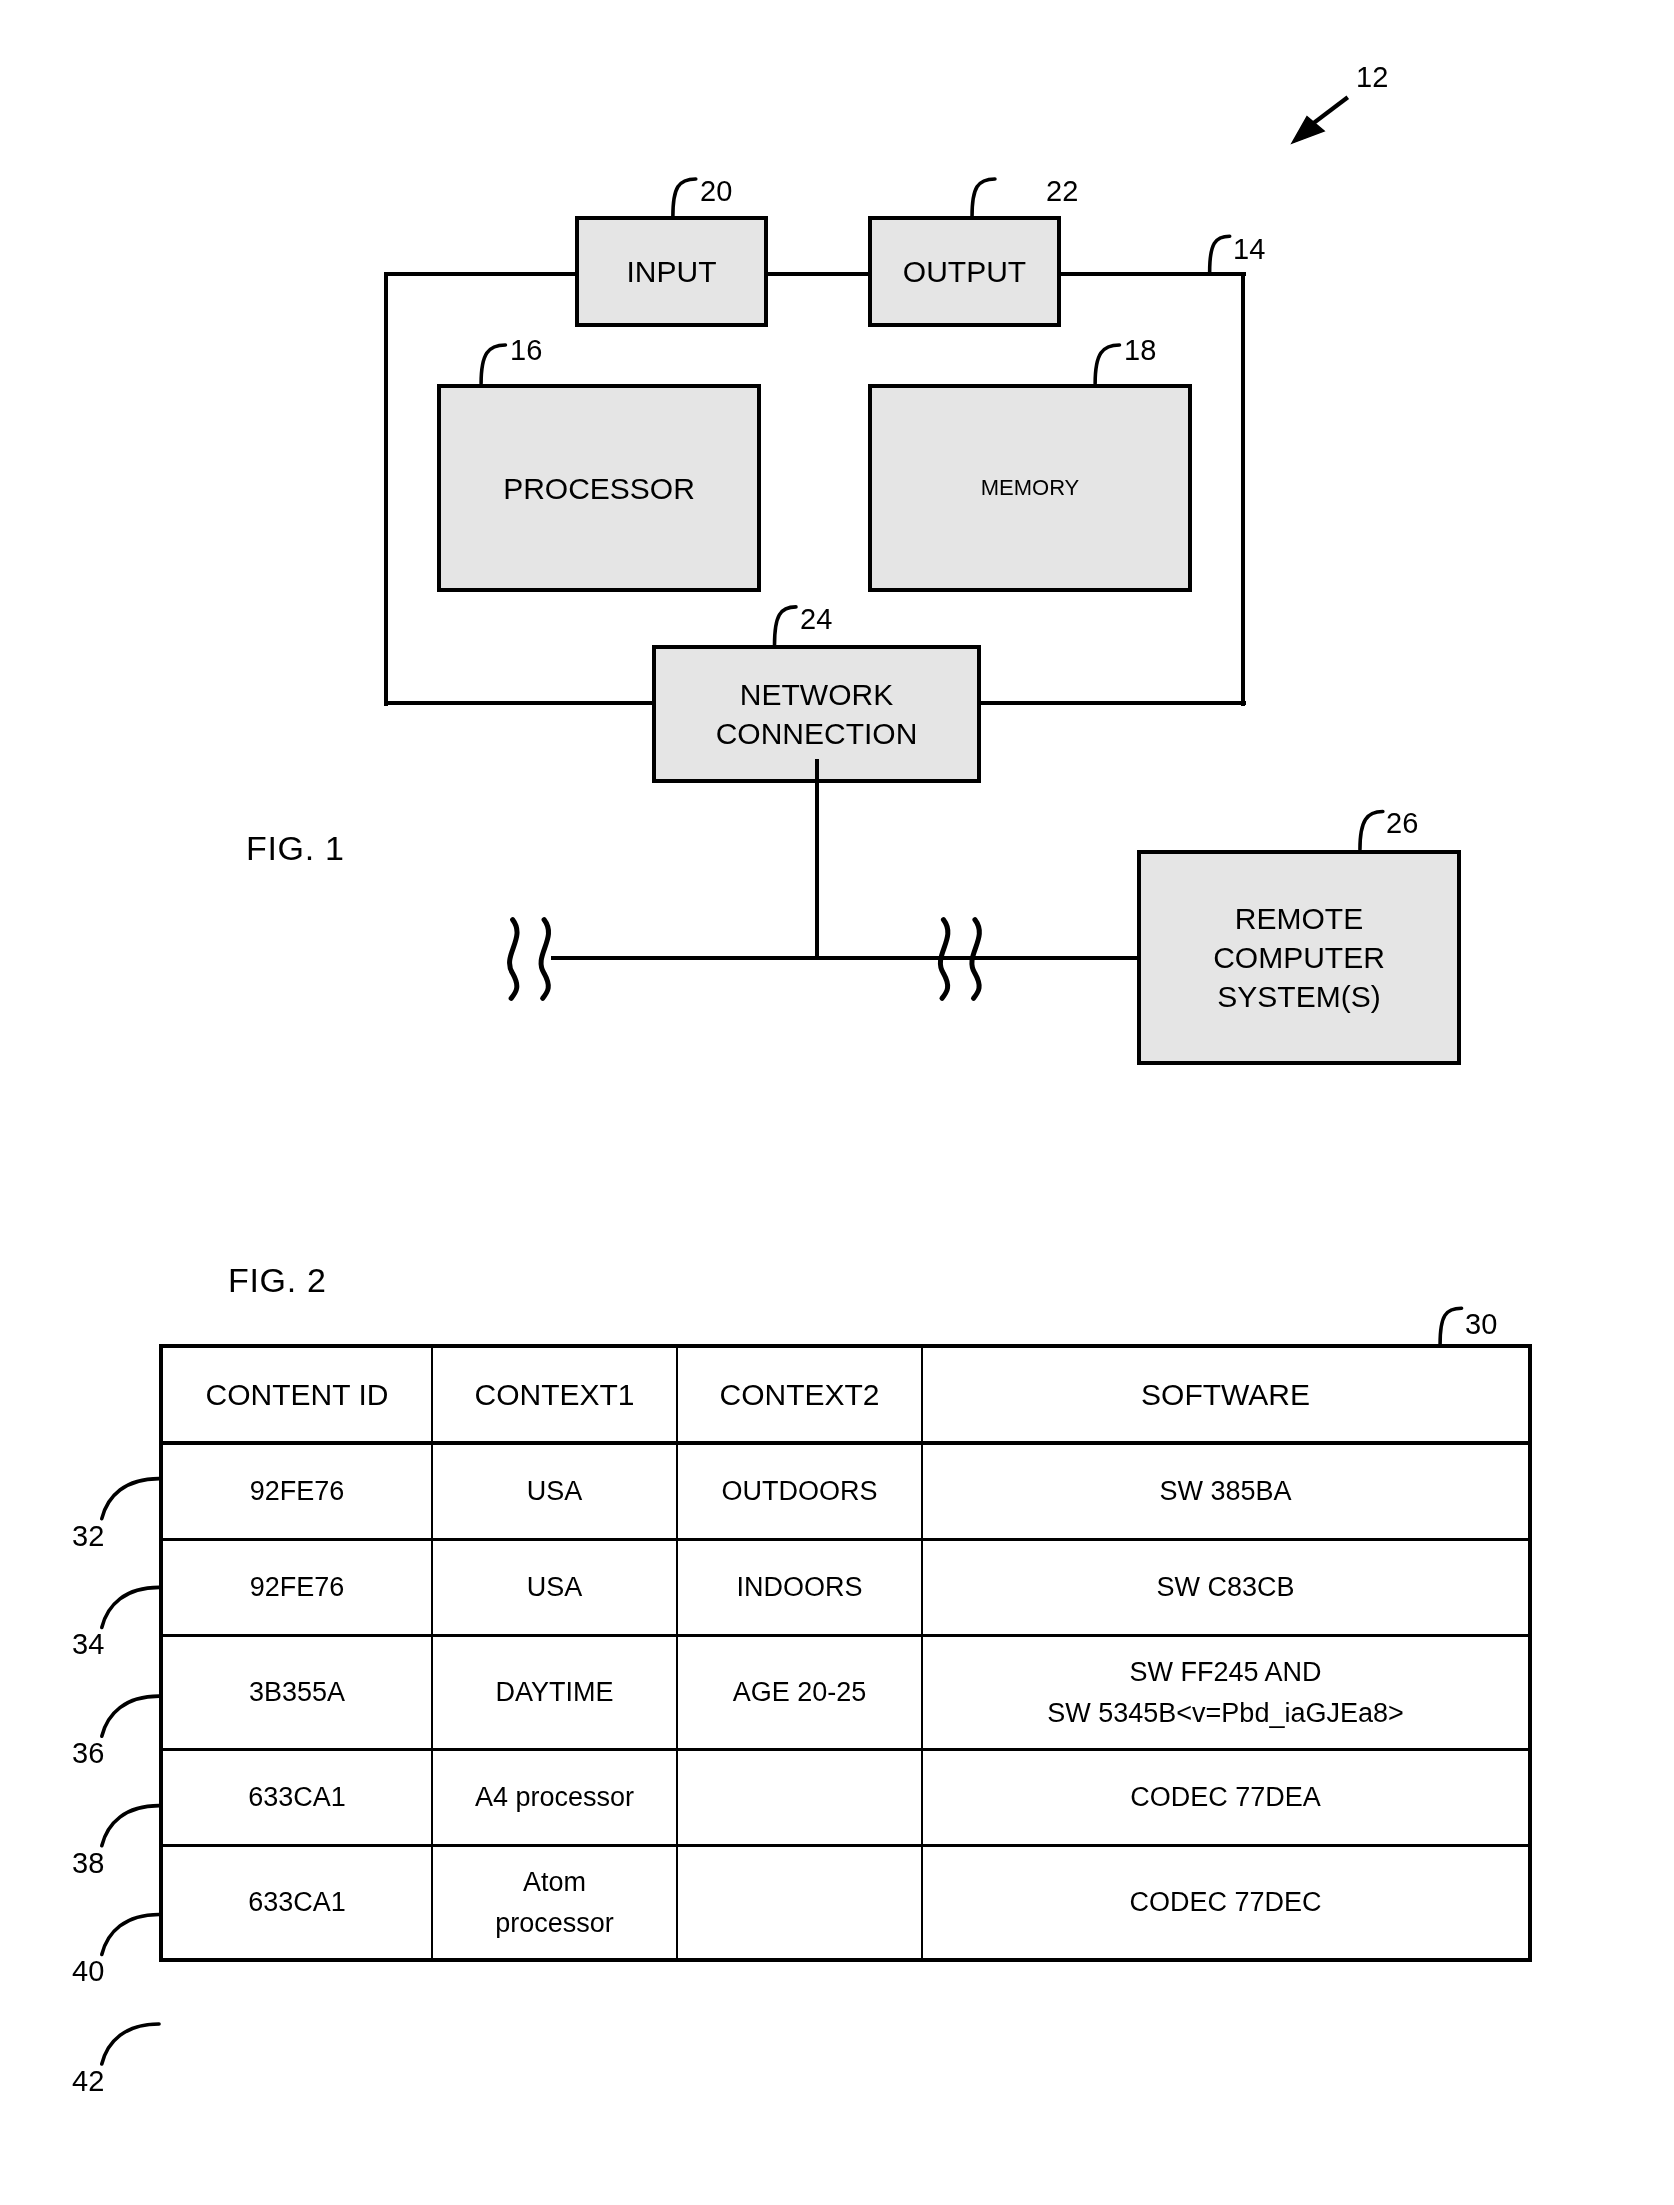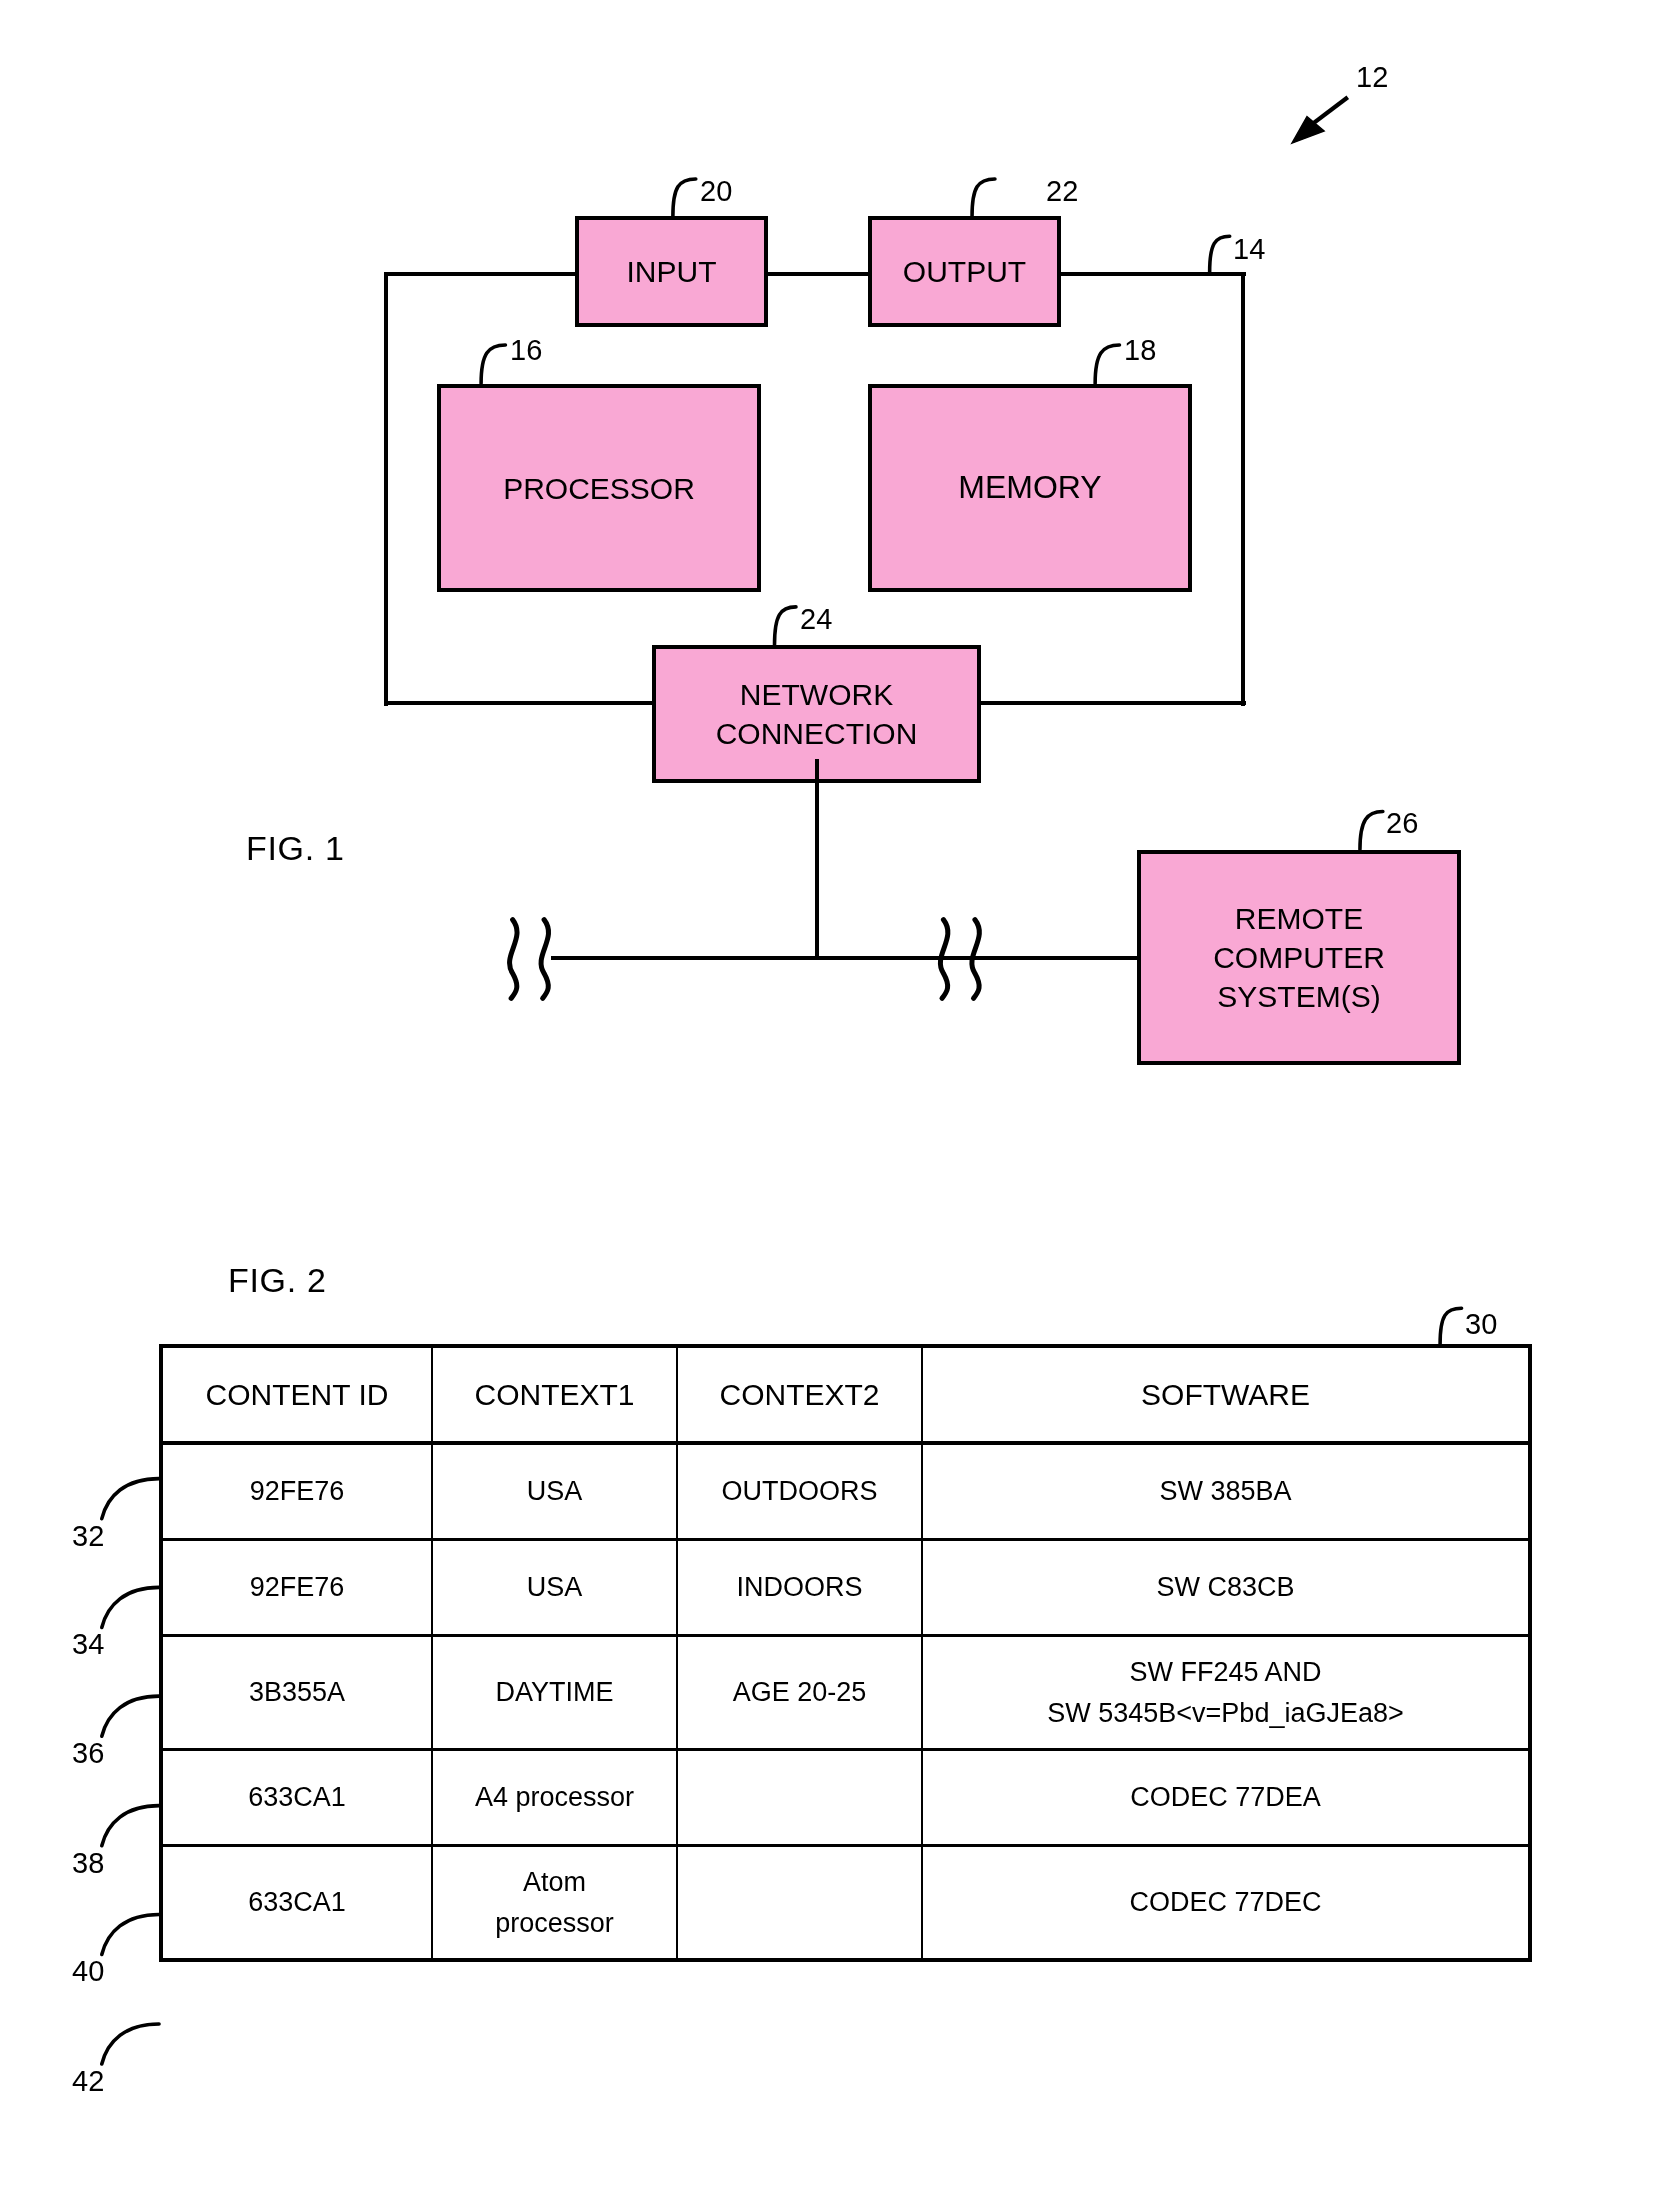--- a/index.html
+++ b/index.html
@@ -3,21 +3,21 @@
 <meta charset="utf-8">
 <style>
   html, body { margin:0; padding:0; background:#ffffff; }
   body { width:1675px; height:2205px; position:relative;
          font-family:"Liberation Sans", sans-serif; color:#000; overflow:hidden; }
 
   .stage { position:absolute; left:0; top:0; width:1675px; height:2205px; }
 
   
   .box { position:absolute; border:4.3px solid #000; box-sizing:border-box;
-         background:#f9a8d4; display:flex; align-items:center; justify-content:center;
+         background:#e5e5e5; display:flex; align-items:center; justify-content:center;
          text-align:center; line-height:1.30; }
 
   .hline { position:absolute; background:#000; height:4.3px; }
   .vline { position:absolute; background:#000; width:4.3px; }
 
   
   .figcap { position:absolute; font-size:34px; font-weight:normal; letter-spacing:0.7px; }
 
   
   .ref { position:absolute; font-size:29px; }
@@ -65,21 +65,21 @@
   </div>
 
   <div class="box" style="left:868px; top:216px; width:193px; height:111px; font-size:30px;">
     <span>OUTPUT</span>
   </div>
 
   <div class="box" style="left:437px; top:384px; width:324px; height:208px; font-size:30px;">
     <span>PROCESSOR</span>
   </div>
 
-  <div class="box" style="left:868px; top:384px; width:324px; height:208px; font-size:32px;">
+  <div class="box" style="left:868px; top:384px; width:324px; height:208px; font-size:22px;">
     <span>MEMORY</span>
   </div>
 
   <div class="box" style="left:652px; top:645px; width:329px; height:138px; font-size:30px; flex-direction:column;">
     <span class="cellmulti">NETWORK</span>
     <span class="cellmulti">CONNECTION</span>
   </div>
 
   <div class="vline" style="left:815px; top:759px; height:200px;"></div>
 

